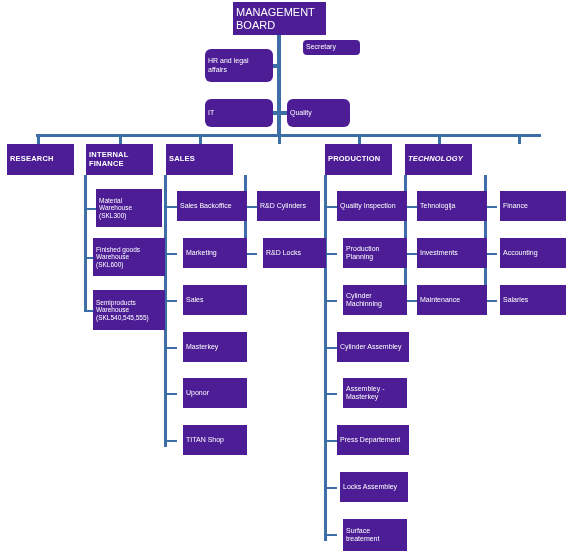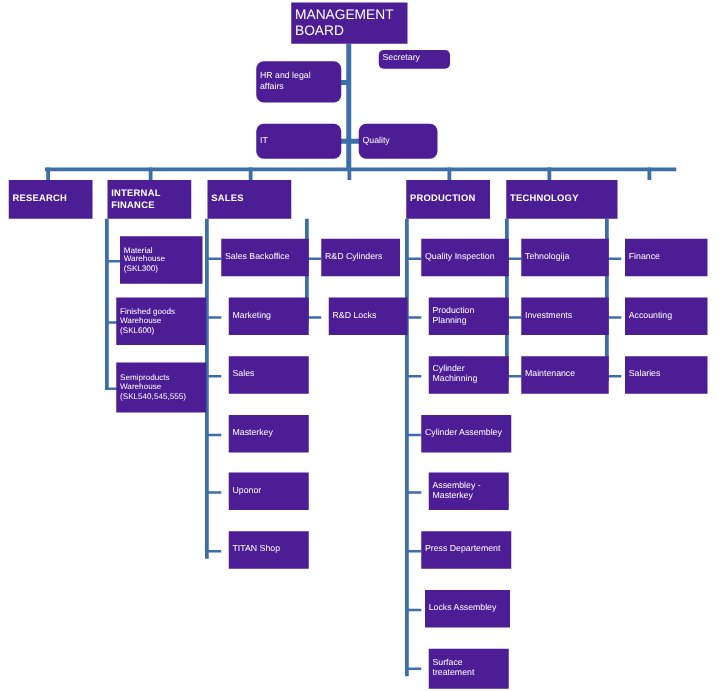--- a/index.html
+++ b/index.html
@@ -86,21 +86,21 @@
   <div class="node dept" style="left:86px;top:144px;width:67px;height:31px;">
     <span>INTERNAL
 FINANCE</span>
   </div>
   <div class="node dept" style="left:166px;top:144px;width:67px;height:31px;">
     <span>SALES</span>
   </div>
   <div class="node dept" style="left:325px;top:144px;width:67px;height:31px;">
     <span>PRODUCTION</span>
   </div>
-  <div class="node dept" style="left:405px;top:144px;width:89px;height:31px;">
+  <div class="node dept" style="left:405px;top:144px;width:67px;height:31px;font-style:italic;">
     <span>TECHNOLOGY</span>
   </div>
 
   <div class="conn v" style="left:84px;top:175px;height:137px;"></div>
   <div class="conn thin-h" style="left:84px;top:208px;width:12px;"></div>
   <div class="conn thin-h" style="left:84px;top:257px;width:12px;"></div>
   <div class="conn thin-h" style="left:84px;top:310px;width:12px;"></div>
 
   <div class="node leaf code" style="left:96px;top:189px;width:66px;height:38px;">
     <span>Material

